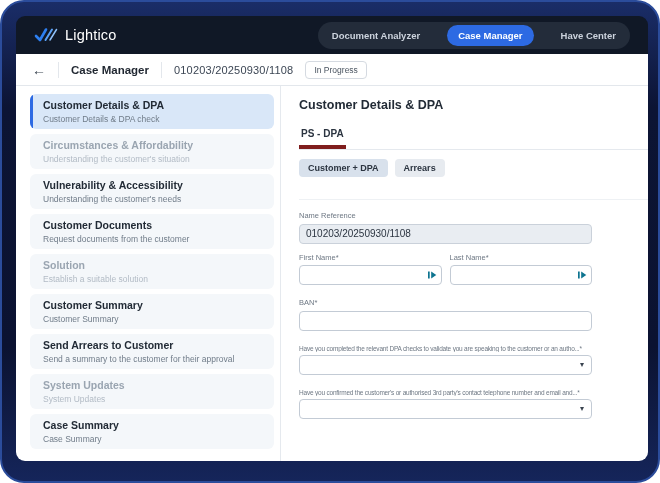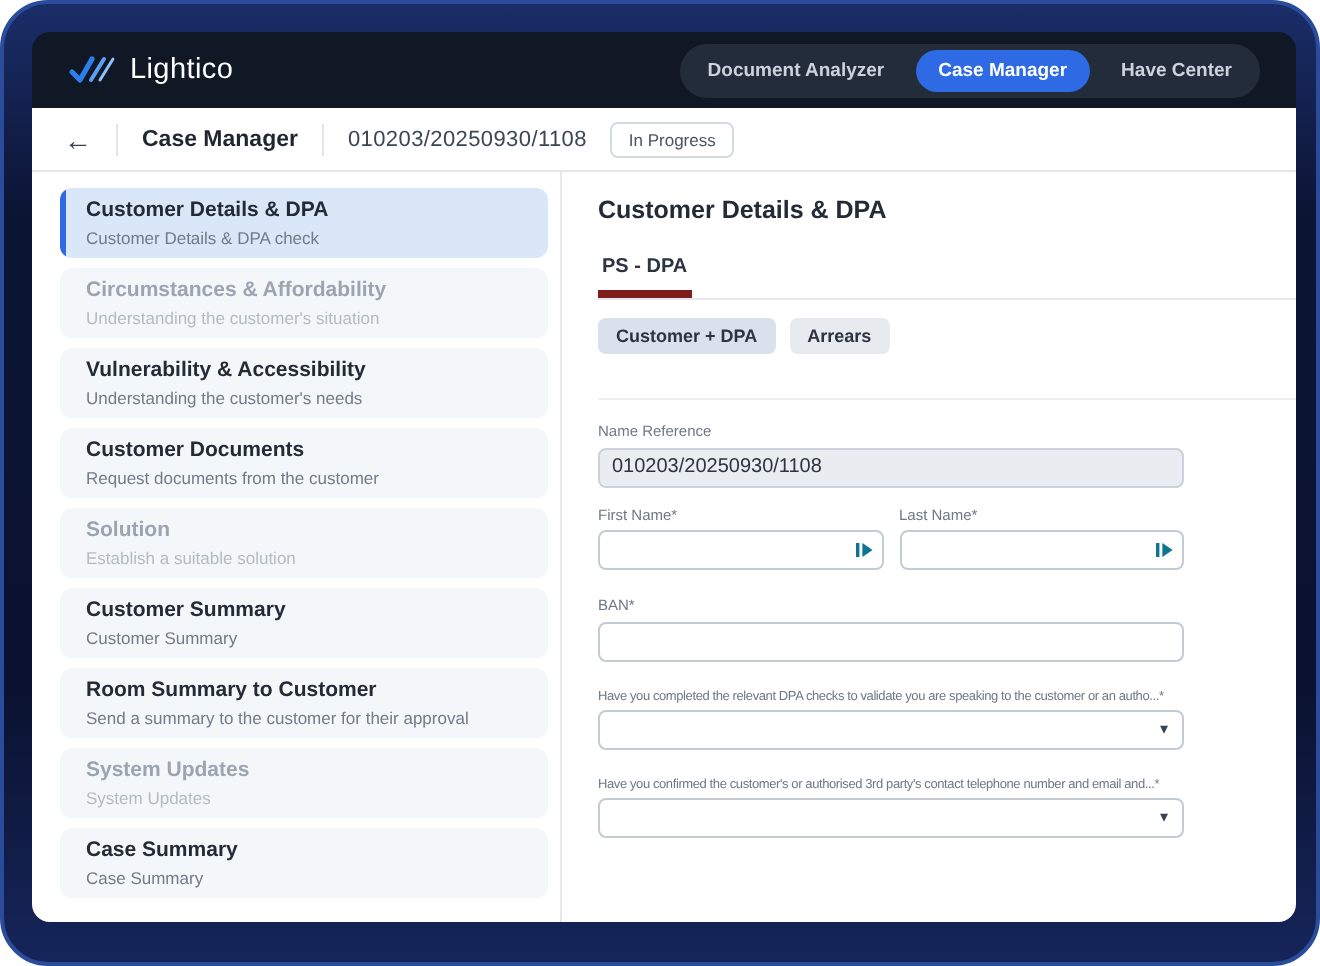--- a/index.html
+++ b/index.html
@@ -11,21 +11,21 @@
   }
   .window { position:absolute; left:14px; top:14px; width:632px; height:445px; display:flex; flex-direction:column; }
 
   
   .appbar {
     height:38px; background:#101826; border-radius:9px 9px 0 0;
     display:flex; align-items:center; padding:0 18px; flex:0 0 auto;
   }
   .brand { display:flex; align-items:flex-start; gap:7px; }
   .brand-name { color:#ffffff; font-size:14.5px; letter-spacing:.2px; }
-  .nav { margin-left:auto; background:#232c3a; border-radius:14px; display:flex; align-items:center; padding:3px; gap:5px; }
+  .nav { margin-left:auto; background:#232c3a; border-radius:14px; display:flex; align-items:center; padding:3px; gap:16px; }
   .nav-item { font-size:9.5px; font-weight:bold; color:#ccd3dd; padding:5px 11px; border-radius:12px; cursor:pointer; white-space:nowrap; }
   .nav-item.active { background:#2d6ae3; color:#ffffff; }
 
   
   .toolbar {
     height:32px; background:#ffffff; border-bottom:1px solid #e3e7ec;
     display:flex; align-items:center; padding:0 16px; gap:12px; flex:0 0 auto;
   }
   .back { font-size:14px; color:#3a4450; cursor:pointer; line-height:1; }
   .tb-divider { width:1px; height:16px; background:#e3e7ec; }
@@ -133,21 +133,21 @@
         </div>
         <div class="side-item disabled">
           <div class="t">Solution</div>
           <div class="s">Establish a suitable solution</div>
         </div>
         <div class="side-item">
           <div class="t">Customer Summary</div>
           <div class="s">Customer Summary</div>
         </div>
         <div class="side-item">
-          <div class="t">Room Summary to Customer</div>
+          <div class="t">Send Arrears to Customer</div>
           <div class="s">Send a summary to the customer for their approval</div>
         </div>
         <div class="side-item disabled">
           <div class="t">System Updates</div>
           <div class="s">System Updates</div>
         </div>
         <div class="side-item">
           <div class="t">Case Summary</div>
           <div class="s">Case Summary</div>
         </div>

